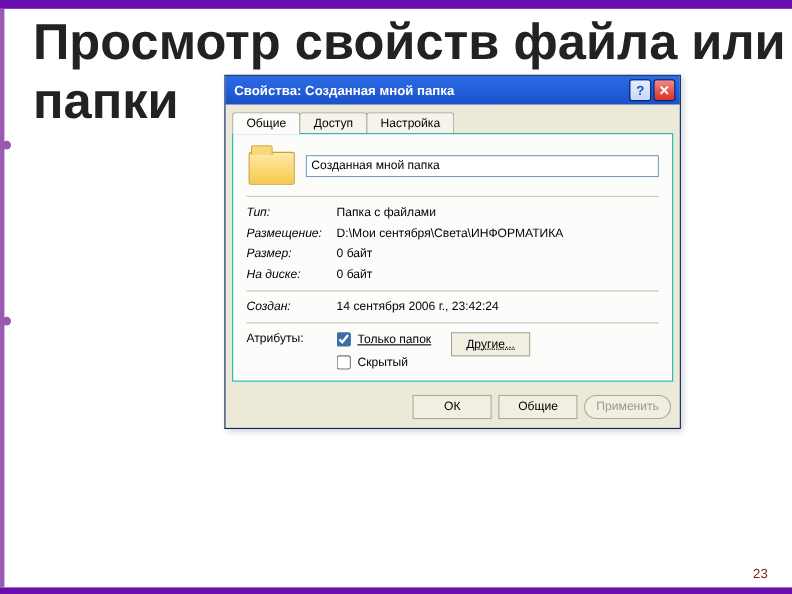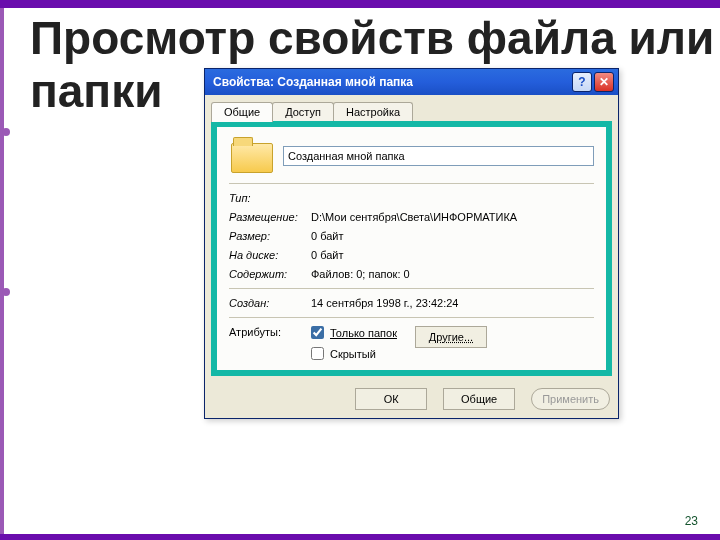--- a/index.html
+++ b/index.html
@@ -27,21 +27,21 @@
   }
   .slide-accent::before { top: 120px; }
   .slide-accent::after { top: 280px; }
   .slide-title {
     position: absolute; left: 30px; top: 12px;
     font-size: 46px; font-weight: bold; color: #222;
     line-height: 1.15;
   }
   .page-num {
     position: absolute; right: 22px; bottom: 12px;
-    font-size: 12px; color: #14532d;
+    font-size: 12px; color: #7f1d1d;
   }
   .win {
     position: absolute; left: 204px; top: 68px;
     width: 415px;
     background: #ece9d8;
     border: 1px solid #0a246a;
     box-shadow: 2px 2px 6px rgba(0,0,0,.2);
     font-size: 11px;
   }
   .titlebar {
@@ -65,21 +65,21 @@
     background: #f5f3ea; border: 1px solid #aca899;
     border-bottom: none;
     padding: 3px 12px; font-size: 11px;
     border-top-left-radius: 3px; border-top-right-radius: 3px;
     margin-right: -1px;
   }
   .tab.active { background: #fcfcfa; position: relative; top: 1px; padding-bottom: 4px; }
   .pane {
     margin: 0 6px 6px 6px;
     background: #fcfcfa;
-    border: 6px solid #14b8a6;
+    border: 1px solid #14b8a6;
     padding: 10px 12px;
   }
   .top-row { display: flex; align-items: center; gap: 10px; margin-bottom: 6px; }
   .folder-icon {
     width: 44px; height: 38px; position: relative;
   }
   .folder-icon::before {
     content: ""; position: absolute; left: 2px; top: 6px;
     width: 40px; height: 28px;
     background: linear-gradient(#ffe9a8,#f7ca4d);
@@ -107,21 +107,21 @@
   .chk { display: flex; align-items: center; gap: 6px; }
   .chk input { width: 13px; height: 13px; accent-color: #3b6ea5; }
   .chk .ul { text-decoration: underline; }
   .btn {
     min-width: 72px; height: 22px;
     background: #f1efe2; border: 1px solid #aca899;
     font: inherit; padding: 0 10px;
   }
   .btn-u { text-decoration: underline dotted; }
   .dlg-buttons {
-    display: flex; justify-content: flex-end; gap: 16px;
+    display: flex; justify-content: flex-end; gap: 6px;
     padding: 6px 8px 8px;
   }
   .btn.disabled { color: #999; border-radius: 11px; }
 </style>
 </head>
 <body>
 
 <div class="slide-border"></div>
 <div class="slide-accent"></div>
 
@@ -143,43 +143,40 @@
 
   <div class="pane">
     <div class="top-row">
       <div class="folder-icon"></div>
       <input class="name-input" value="Созданная мной папка" style="">
     </div>
     <hr class="sep">
 
     <div class="proprow">
       <div class="k">Тип:</div>
+      <div class="v">Папка с файлами</div>
     </div>
     <div class="proprow">
       <div class="k">Размещение:</div>
       <div class="v">D:\Мои сентября\Света\ИНФОРМАТИКА</div>
     </div>
     <div class="proprow">
       <div class="k">Размер:</div>
       <div class="v">0 байт</div>
     </div>
     <div class="proprow">
       <div class="k">На диске:</div>
       <div class="v">0 байт</div>
     </div>
-    <div class="proprow">
-      <div class="k">Содержит:</div>
-      <div class="v">Файлов: 0; папок: 0</div>
-    </div>
 
     <hr class="sep">
 
     <div class="proprow">
       <div class="k">Создан:</div>
-      <div class="v">14 сентября 1998 г., 23:42:24</div>
+      <div class="v">14 сентября 2006 г., 23:42:24</div>
     </div>
 
     <hr class="sep">
 
     <div class="attr-block">
       <div class="attr-left">Атрибуты:</div>
       <div class="attr-right">
         <div class="chk-col">
           <label class="chk">
             <input type="checkbox" checked="" style="">

